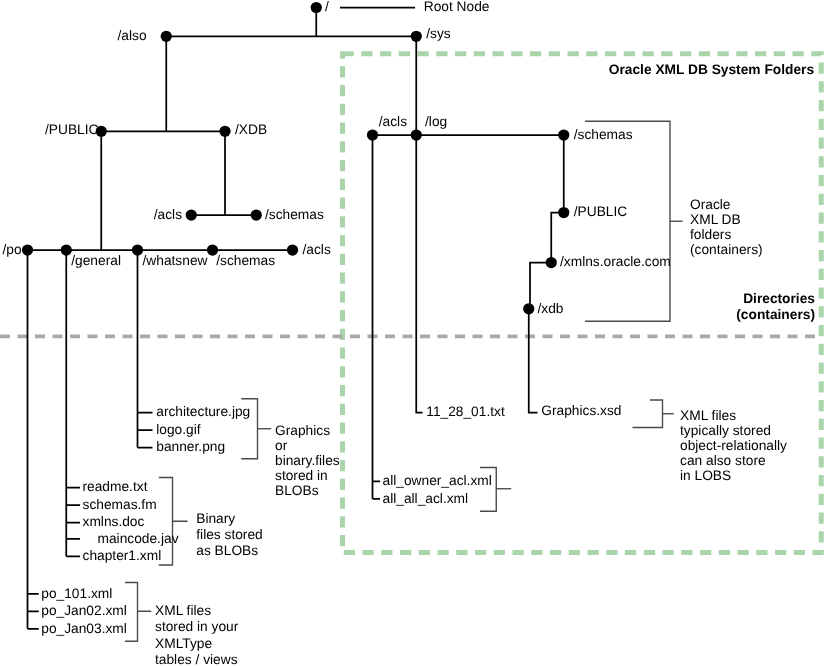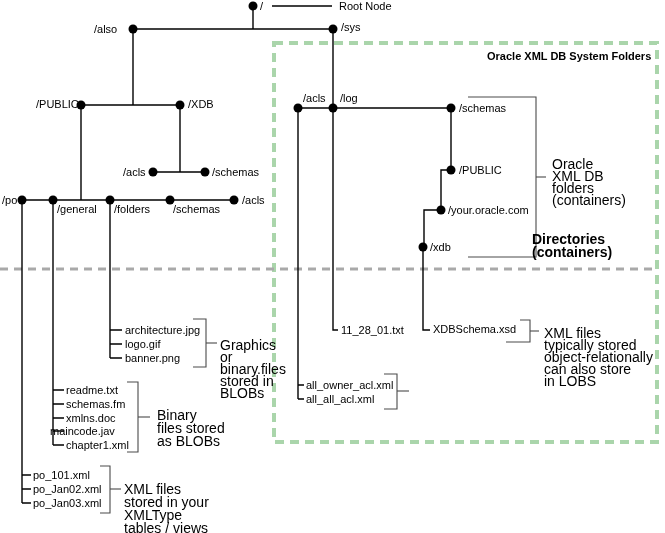--- a/index.html
+++ b/index.html
@@ -1,23 +1,23 @@
 <!DOCTYPE html>
 <html><head>
 <meta charset="utf-8">
 <style>
   html,body{margin:0;padding:0;background:#fff;}
   .stage{position:relative;width:665px;height:533px;background:#ffffff;
          font-family:"Liberation Sans",sans-serif;color:#000;overflow:hidden;}
   .stage svg{position:absolute;left:0;top:0;}
   .lbl{position:absolute;font-size:11px;line-height:11px;white-space:nowrap;}
-  .note{position:absolute;font-size:14px;line-height:13px;white-space:pre-line;}
+  .note{position:absolute;font-size:11px;line-height:13px;white-space:pre-line;}
   .lh12{line-height:12px;}
   .b{font-weight:bold;}
-  .ra{}
+  .ra{text-align:right;}
 </style>
 </head>
 <body>
 
 <div class="stage">
 
   <svg width="665" height="533" viewBox="0 0 665 533">
 
     <rect x="274" y="43" width="383" height="399" fill="none" stroke-width="4" stroke-dasharray="9 6" stroke="#aad5ab"></rect>
 
@@ -90,45 +90,45 @@
   <div class="lbl" style="left:260px;top:1px">/</div>
   <div class="lbl" style="left:339px;top:1px">Root Node</div>
   <div class="lbl" style="left:94px;top:24px">/also</div>
   <div class="lbl" style="left:341px;top:22px">/sys</div>
   <div class="lbl" style="left:36px;top:99px">/PUBLIC</div>
   <div class="lbl" style="left:188px;top:99px">/XDB</div>
   <div class="lbl" style="left:123px;top:167px">/acls</div>
   <div class="lbl" style="left:212px;top:167px">/schemas</div>
   <div class="lbl" style="left:2px;top:195px">/po</div>
   <div class="lbl" style="left:57px;top:204px">/general</div>
-  <div class="lbl" style="left:114px;top:204px">/folders</div>
+  <div class="lbl" style="left:114px;top:204px">/whatsnew</div>
   <div class="lbl" style="left:173px;top:204px">/schemas</div>
   <div class="lbl" style="left:242px;top:195px">/acls</div>
   <div class="lbl" style="left:303px;top:93px">/acls</div>
   <div class="lbl" style="left:340px;top:93px">/log</div>
   <div class="lbl" style="left:459px;top:103px">/schemas</div>
   <div class="lbl" style="left:459px;top:165px">/PUBLIC</div>
-  <div class="lbl" style="left:448px;top:205px">/your.oracle.com</div>
+  <div class="lbl" style="left:448px;top:205px">/xmlns.oracle.com</div>
   <div class="lbl" style="left:430px;top:242px">/xdb</div>
 
   <div class="lbl" style="left:125px;top:325px">architecture.jpg</div>
   <div class="lbl" style="left:125px;top:339px">logo.gif</div>
   <div class="lbl" style="left:125px;top:353px">banner.png</div>
   <div class="lbl" style="left:66px;top:385px">readme.txt</div>
   <div class="lbl" style="left:66px;top:399px">schemas.fm</div>
   <div class="lbl" style="left:66px;top:413px">xmlns.doc</div>
-  <div class="lbl" style="left:50px;top:426px">maincode.jav</div>
+  <div class="lbl" style="left:78px;top:426px">maincode.jav</div>
   <div class="lbl" style="left:66px;top:440px">chapter1.xml</div>
   <div class="lbl" style="left:33px;top:470px">po_101.xml</div>
   <div class="lbl" style="left:33px;top:484px">po_Jan02.xml</div>
   <div class="lbl" style="left:33px;top:498px">po_Jan03.xml</div>
   <div class="lbl" style="left:341px;top:325px">11_28_01.txt</div>
   <div class="lbl" style="left:306px;top:380px">all_owner_acl.xml</div>
   <div class="lbl" style="left:306px;top:394px">all_all_acl.xml</div>
-  <div class="lbl" style="left:433px;top:324px">XDBSchema.xsd</div>
+  <div class="lbl" style="left:433px;top:324px">Graphics.xsd</div>
 
   <div class="note lh12" style="left:220px;top:339px">Graphics
 or
 binary.files
 stored in
 BLOBs</div>
   <div class="note" style="left:157px;top:409px">Binary
 files stored
 as BLOBs</div>
   <div class="note" style="left:124px;top:483px">XML files

